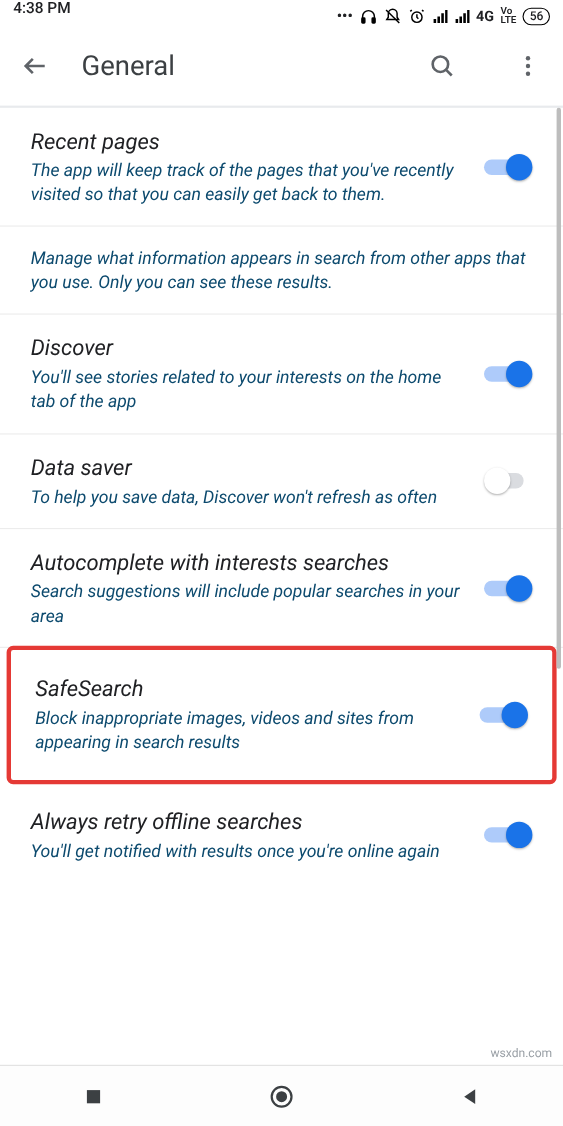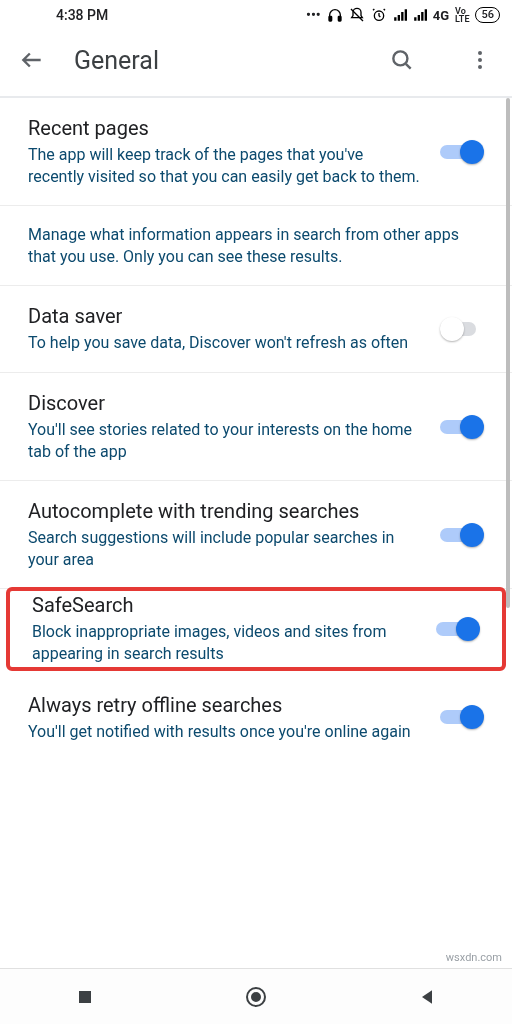--- a/index.html
+++ b/index.html
@@ -1,41 +1,41 @@
 <!DOCTYPE html>
 <html><head>
 <meta charset="utf-8">
 <style>
   * { box-sizing: border-box; margin: 0; padding: 0; }
   html, body { width: 512px; height: 1024px; font-family: Roboto, Arial, sans-serif; background: #fff; color: #202124; }
-  .statusbar { height: 30px; display: flex; align-items: center; justify-content: space-between; padding: 0 12px; font-size: 14px; font-weight: 500; margin-left: 44px; }
+  .statusbar { height: 30px; display: flex; justify-content: space-between; padding: 0 12px; font-size: 14px; font-weight: 500; }
   .statusbar .right { display: flex; align-items: center; gap: 6px; }
   .statusbar .icon svg { display: block; }
   .batt { border: 1.5px solid #000; border-radius: 8px; padding: 0 5px; font-size: 11px; line-height: 14px; }
   .appbar { height: 60px; display: flex; align-items: center; padding: 0 18px; gap: 28px; }
   .appbar .title { font-size: 25px; font-weight: 400; color: #3c4043; flex: 1; }
   .appbar .iconbtn { width: 28px; height: 28px; display: flex; align-items: center; justify-content: center; color: #5f6368; }
   .appbar .iconbtn + .iconbtn { margin-left: 22px; }
   .divider-top { height: 2px; background: #e8eaed; margin-top: 6px; }
-  .content { padding: 0 0 0 0; position: relative; }
+  .content { padding: 0 0 0 0; position: relative; font-style: italic; }
   .scrolltrack { position: absolute; right: 2px; top: 0; width: 4px; height: 510px; background: #bdbdbd; border-radius: 2px; }
   .setting { padding: 18px 28px 18px 28px; border-bottom: 1px solid #ececec; display: flex; align-items: center; gap: 18px; }
   .setting:first-child { padding-top: 28px; }
   .setting .textcol { flex: 1; }
   .setting .stitle { font-size: 20px; color: #202124; margin-bottom: 4px; }
   .setting .sdesc { font-size: 16px; line-height: 1.35; color: #0c4a6e; }
   .toggle { width: 44px; height: 26px; position: relative; flex-shrink: 0; }
   .toggle .track { position: absolute; top: 6px; left: 0; width: 36px; height: 14px; border-radius: 7px; }
   .toggle .thumb { position: absolute; top: 1px; width: 24px; height: 24px; border-radius: 50%; box-shadow: 0 1px 2px rgba(0,0,0,.3); }
   .toggle.on .track { background: #aecbfa; }
   .toggle.on .thumb { background: #1a73e8; left: 20px; }
   .toggle.off .track { background: #dadce0; }
   .toggle.off .thumb { background: #fff; left: 0; }
   .highlight { border: 4px solid #e53935; border-radius: 6px; margin: -2px 6px 4px 6px; }
-  .highlight .setting { border-bottom: none; padding: 2px 22px; justify-content: flex-end; }
+  .highlight .setting { border-bottom: none; padding: 23px 22px; justify-content: flex-end; }
   .navbar { position: absolute; bottom: 0; left: 0; right: 0; height: 56px; border-top: 1px solid #e0e0e0; display: flex; align-items: center; justify-content: space-around; background: #fdfdfd; }
   .navbar .nbtn { width: 40px; height: 40px; display: flex; align-items: center; justify-content: center; color: #3c4043; }
   .watermark { position: absolute; bottom: 60px; right: 10px; font-size: 11px; color: #9aa0a6; }
   .vo { font-size: 9px; line-height: 8px; font-weight: 600; }
 </style>
 </head>
 <body>
 
 <div class="statusbar">
   <span>4:38 PM</span>
@@ -115,43 +115,43 @@
   </div>
 
   <div class="setting">
     <div class="textcol">
       <div class="sdesc">Manage what information appears in search from other apps that you use. Only you can see these results.</div>
     </div>
   </div>
 
   <div class="setting">
     <div class="textcol">
+      <div class="stitle">Discover</div>
+      <div class="sdesc">You'll see stories related to your interests on the home tab of the app</div>
+    </div>
+    <div class="toggle on">
+        <div class="track"></div>
+        <div class="thumb"></div>
+      </div>
+  </div>
+
+  <div class="setting">
+    <div class="textcol">
       <div class="stitle">Data saver</div>
       <div class="sdesc">To help you save data, Discover won't refresh as often</div>
     </div>
     <div class="toggle off">
         <div class="track"></div>
         <div class="thumb"></div>
       </div>
   </div>
 
   <div class="setting">
     <div class="textcol">
-      <div class="stitle">Discover</div>
-      <div class="sdesc">You'll see stories related to your interests on the home tab of the app</div>
-    </div>
-    <div class="toggle on">
-        <div class="track"></div>
-        <div class="thumb"></div>
-      </div>
-  </div>
-
-  <div class="setting">
-    <div class="textcol">
-      <div class="stitle">Autocomplete with trending searches</div>
+      <div class="stitle">Autocomplete with interests searches</div>
       <div class="sdesc">Search suggestions will include popular searches in your area</div>
     </div>
     <div class="toggle on">
         <div class="track"></div>
         <div class="thumb"></div>
       </div>
   </div>
 
   <div class="highlight">
     <div class="setting">

